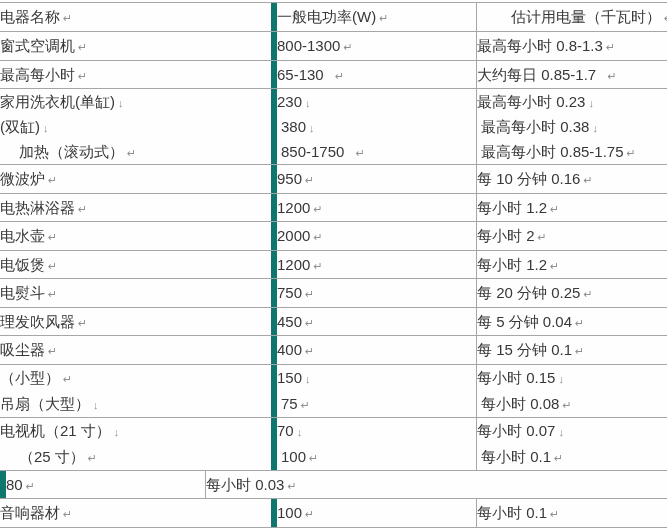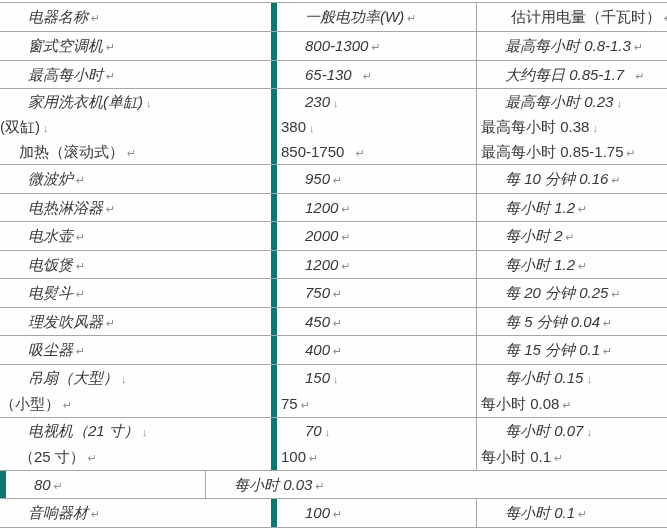--- a/index.html
+++ b/index.html
@@ -13,21 +13,21 @@
   .row{display:flex;border-bottom:1px solid #a6a6a6;width:667px;box-sizing:border-box;}
   .c{box-sizing:border-box;overflow:visible;}
   .c1{width:271px;}
   .c2{width:205px;border-left:6px solid #0f766e;}
   .c3{width:191px;border-left:1px solid #a6a6a6;flex:1;}
   .line{white-space:pre;overflow:visible;}
   .rh .line{height:28px;line-height:28px;}
   .r1 .line{height:27.5px;line-height:27.5px;}
   .r2 .line{height:26px;line-height:26px;}
   .r3 .line{height:25px;line-height:25px;}
-  .ind-first{padding-left:28px;font-style:italic;}
+  .ind-first{}
   .ind-mid{}
   .ind-none{padding-left:19px;}
   .ind-cont{padding-left:4px;}
   .ind-head3{padding-left:34px;}
   .mk{color:#8f8f8f;font-size:11px;margin-left:3px;vertical-align:baseline;}
 </style>
 </head>
 <body>
 
 <div class="doc">
@@ -154,22 +154,22 @@
         </div>
         <div class="c c2">
           <div class="line ind-first"><span>400</span><span class="mk">↵</span></div>
         </div>
         <div class="c c3">
           <div class="line ind-first"><span>每 15 分钟 0.1</span><span class="mk">↵</span></div>
         </div>
       </div>
       <div class="row r2">
         <div class="c c1">
+          <div class="line ind-mid"><span>（小型）</span><span class="mk">↵</span></div>
           <div class="line ind-first"><span>吊扇（大型）</span><span class="mk">↓</span></div>
-          <div class="line ind-mid"><span>（小型）</span><span class="mk">↵</span></div>
         </div>
         <div class="c c2">
           <div class="line ind-first"><span>150</span><span class="mk">↓</span></div>
           <div class="line ind-cont"><span>75</span><span class="mk">↵</span></div>
         </div>
         <div class="c c3">
           <div class="line ind-first"><span>每小时 0.15</span><span class="mk">↓</span></div>
           <div class="line ind-cont"><span>每小时 0.08</span><span class="mk">↵</span></div>
         </div>
       </div>

